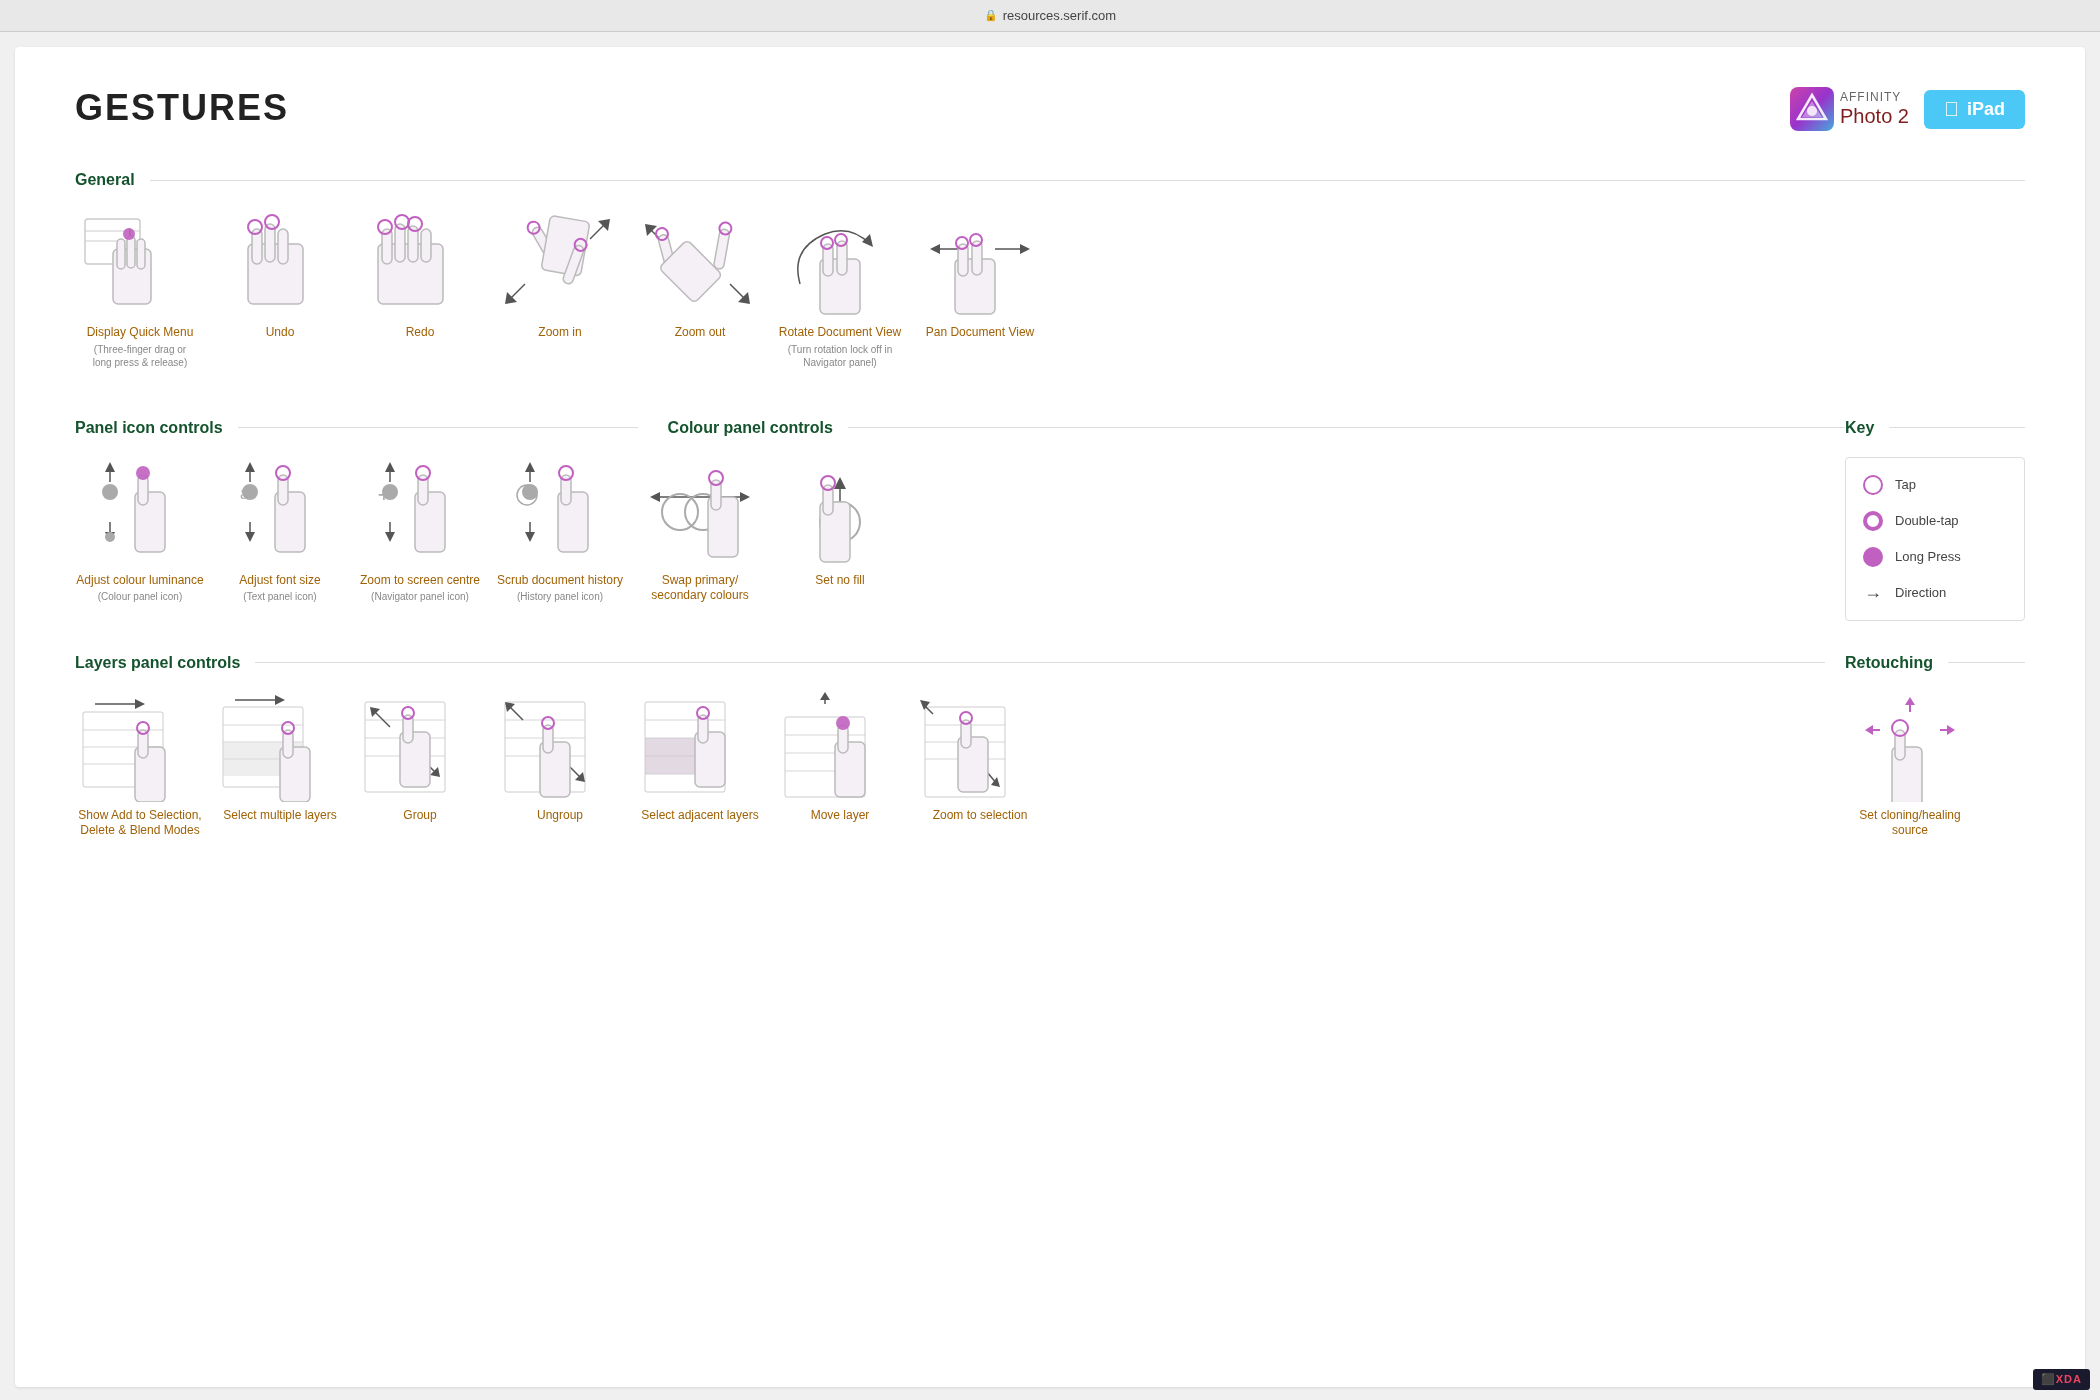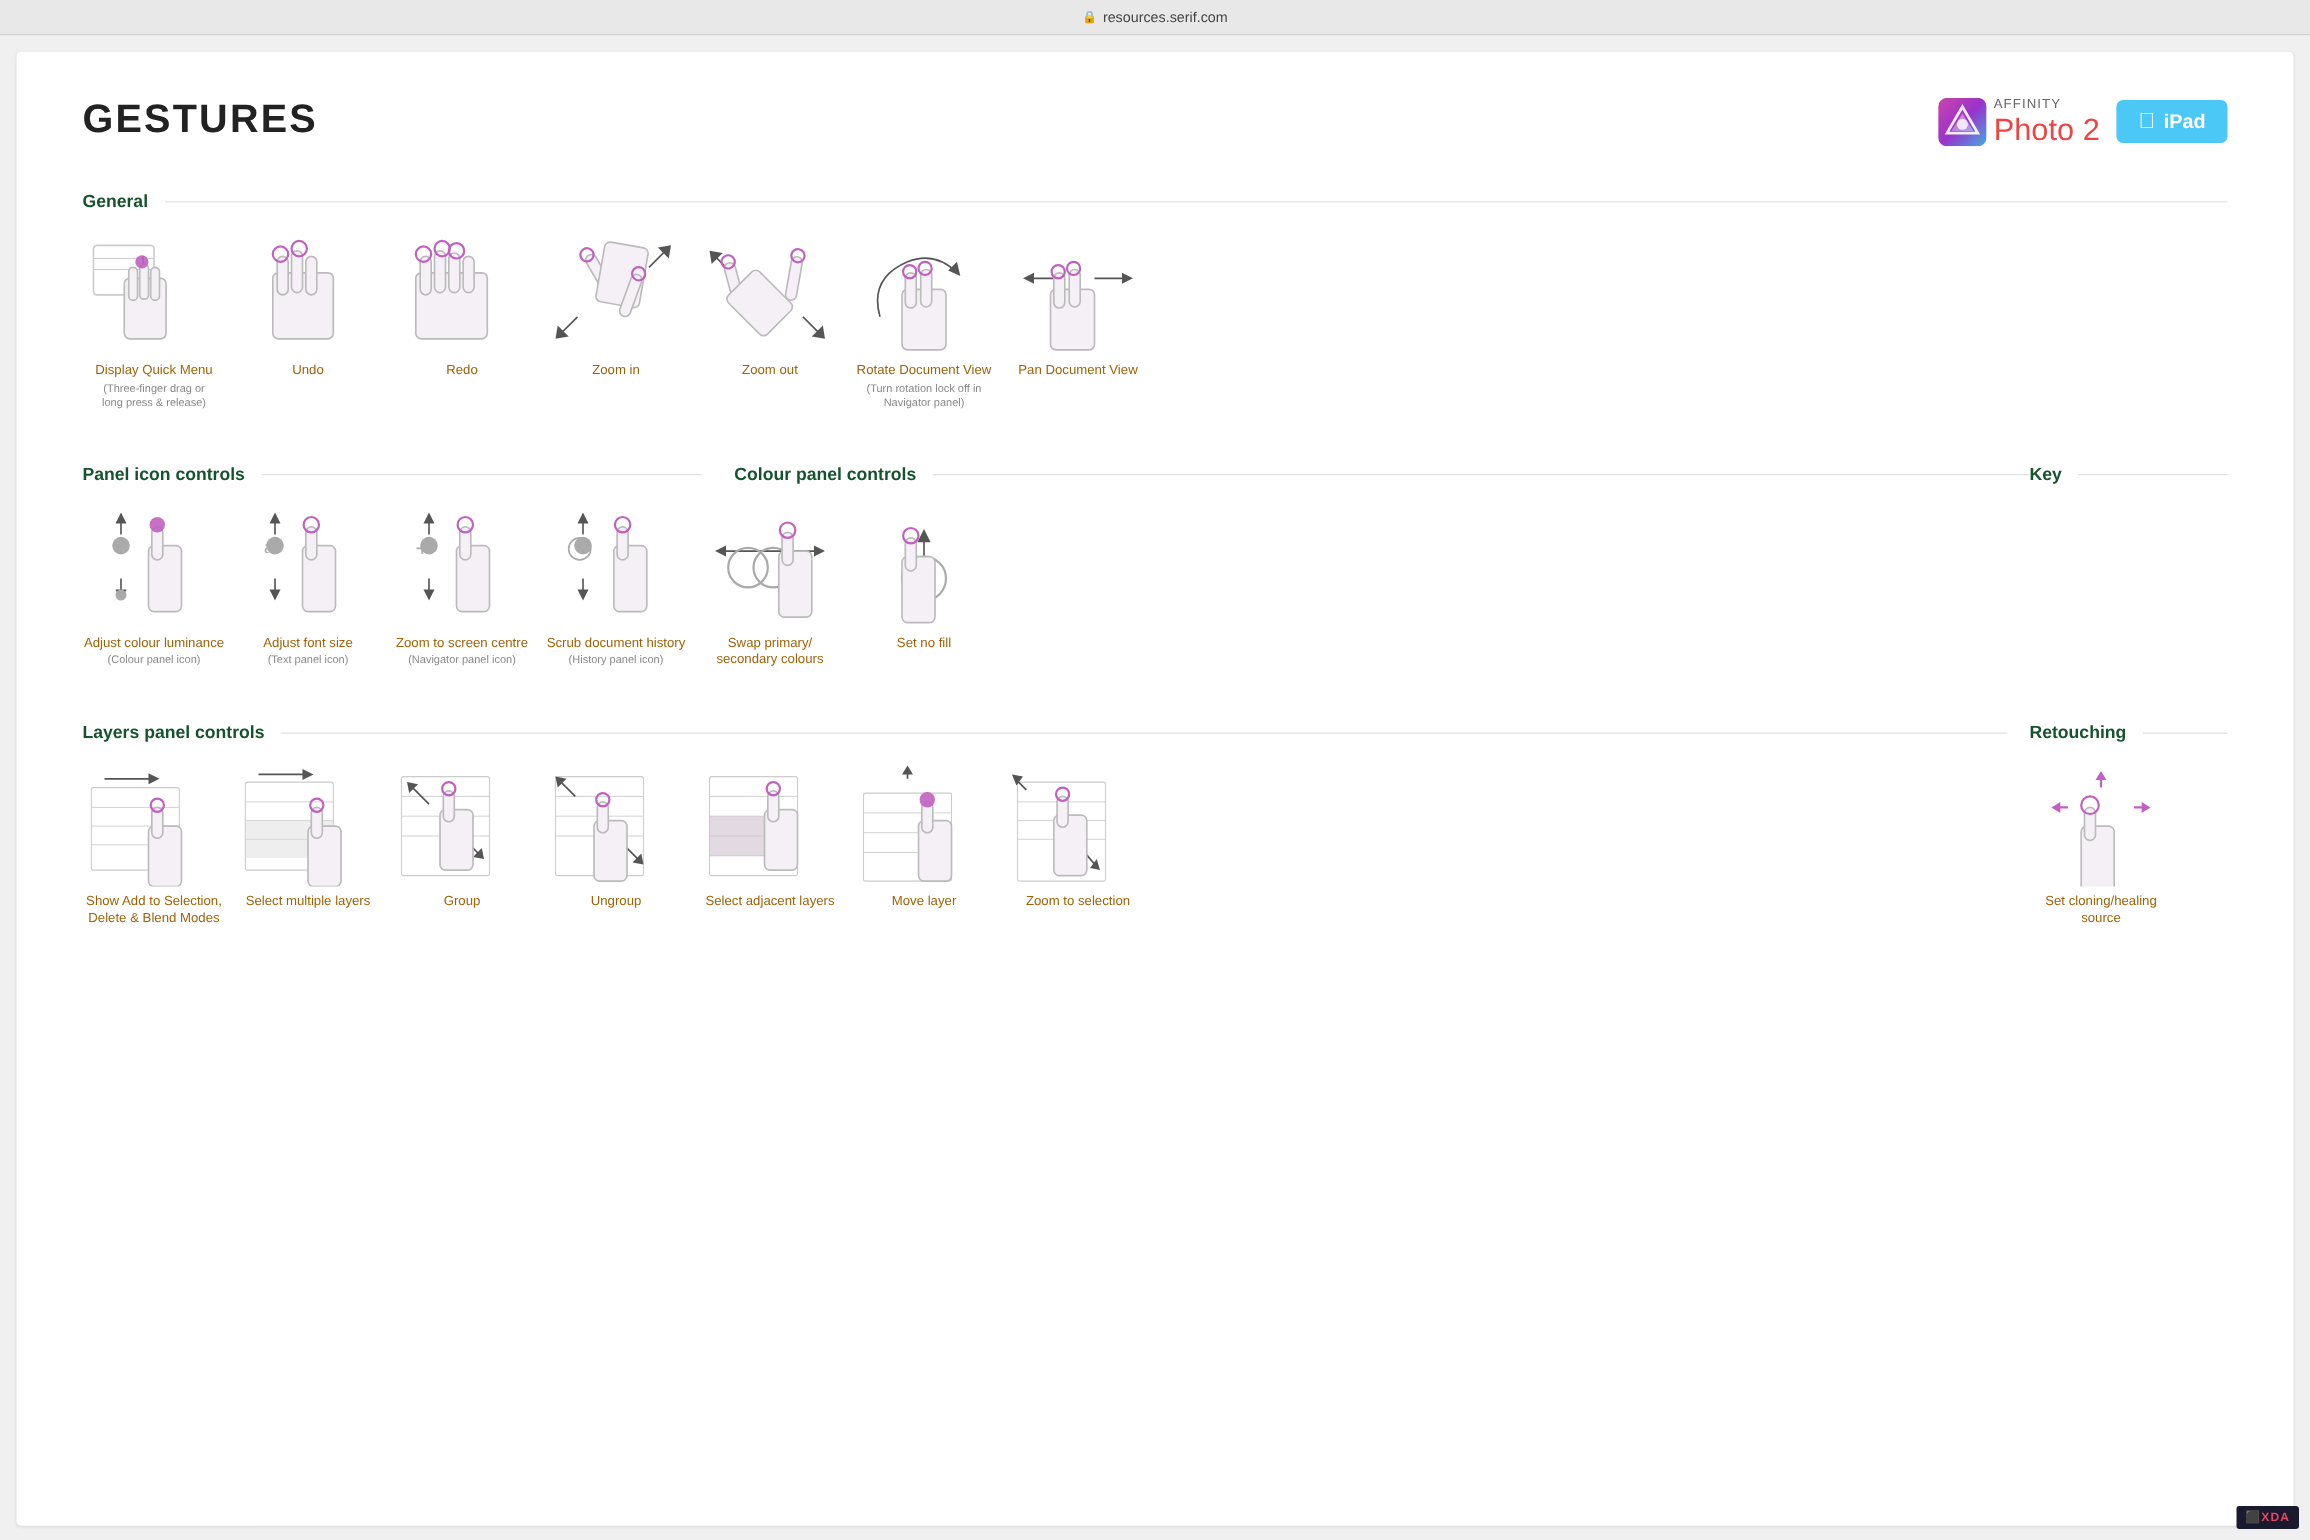--- a/index.html
+++ b/index.html
@@ -60,23 +60,23 @@
       flex-direction: column;
       line-height: 1.2;
     }
     .logo-affinity {
       font-size: 12px;
       color: #666;
       text-transform: uppercase;
       letter-spacing: 1px;
     }
     .logo-photo2 {
-      font-size: 28px;
+      font-size: 20px;
       font-weight: 700;
-      color: #ef4444;
+      color: #7f1d1d;
     }
     .logo-photo2 span {
       font-weight: 300;
     }
     .ipad-badge {
       background: #4bc8f5;
       color: white;
       padding: 8px 20px;
       border-radius: 6px;
       font-size: 18px;
@@ -569,20 +569,46 @@
 
         </div>
       </div>
     </div>
 
     <div class="right-section">
       <div class="section-header">
         <span class="section-title">Key</span>
         <div class="section-line"></div>
       </div>
+      <div class="key-box">
+        <div class="key-item">
+          <div class="key-icon">
+            <div class="circle-tap"></div>
+          </div>
+          <span class="key-label">Tap</span>
+        </div>
+        <div class="key-item">
+          <div class="key-icon">
+            <div class="circle-doubletap"></div>
+          </div>
+          <span class="key-label">Double-tap</span>
+        </div>
+        <div class="key-item">
+          <div class="key-icon">
+            <div class="circle-longpress"></div>
+          </div>
+          <span class="key-label">Long Press</span>
+        </div>
+        <div class="key-item">
+          <div class="key-icon">
+            <span class="arrow-direction">→</span>
+          </div>
+          <span class="key-label">Direction</span>
+        </div>
+      </div>
     </div>
   </div>
 
   <div class="bottom-sections">
     <div class="layers-section">
       <div class="section-header">
         <span class="section-title">Layers panel controls</span>
         <div class="section-line"></div>
       </div>
       <div class="gesture-grid">

